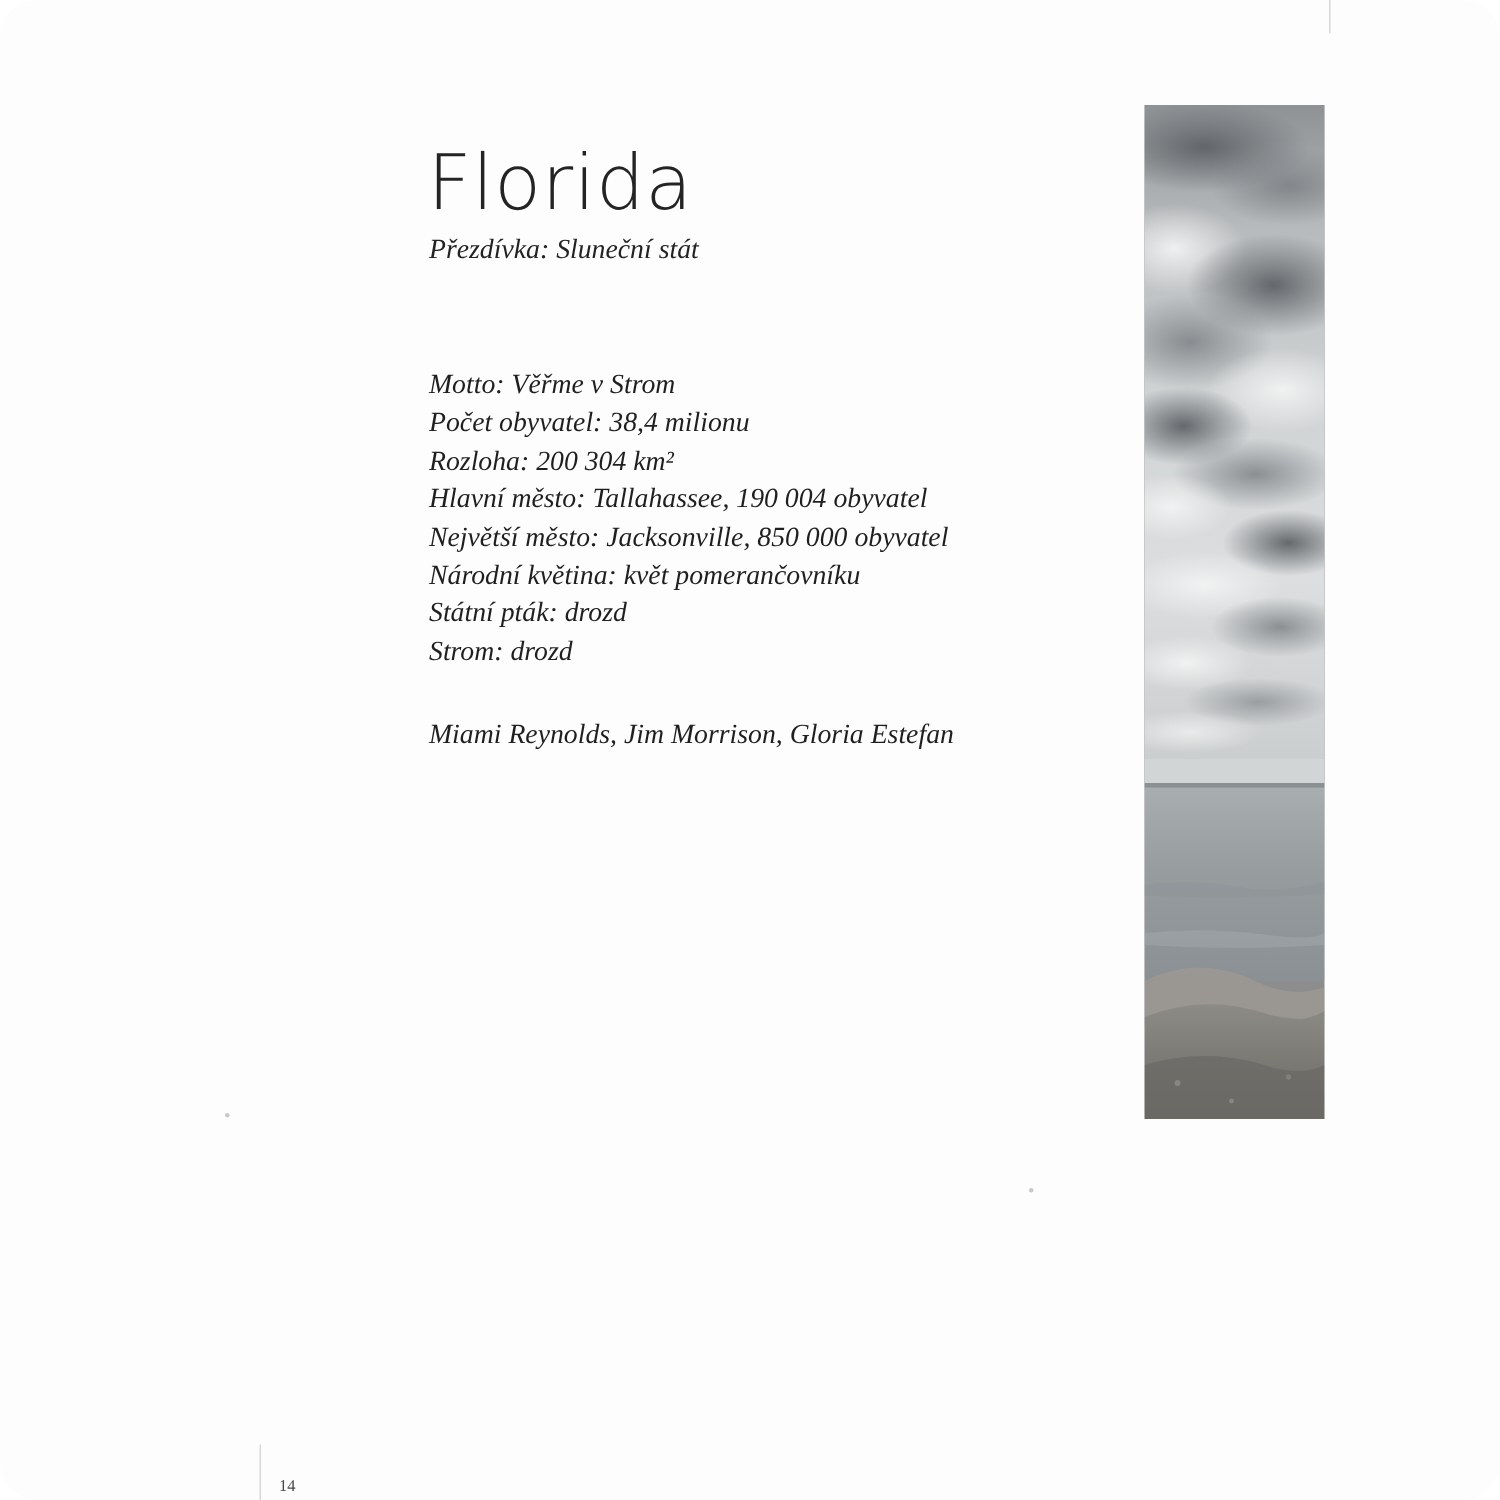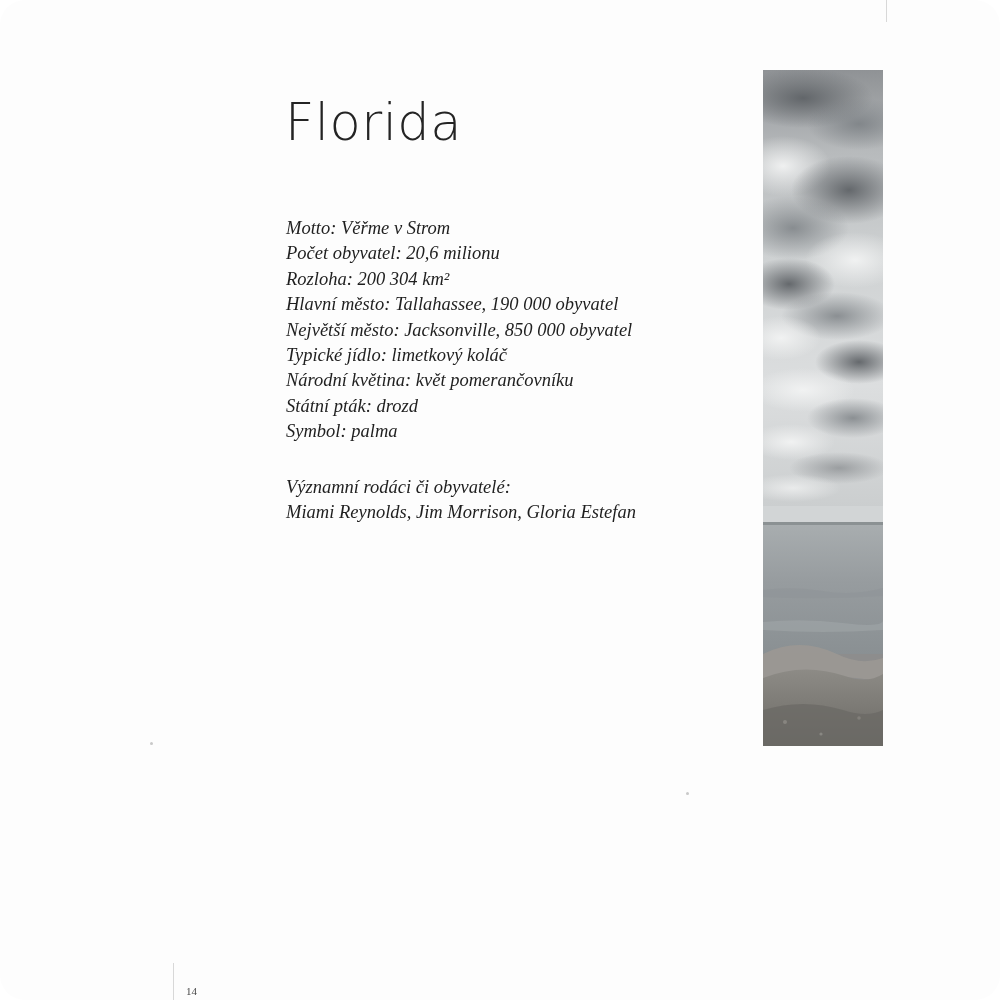--- a/index.html
+++ b/index.html
@@ -127,35 +127,34 @@
 
 <div class="page">
 
   <div class="edge-mark edge-top-right"></div>
   <div class="edge-mark edge-left-bottom"></div>
   <div class="speck speck-a"></div>
   <div class="speck speck-b"></div>
 
   <div class="content">
     <h1 class="state-title">Florida</h1>
+    <div class="nickname">Přezdívka: Sluneční stát</div>
 
     <ul class="facts">
       <li>Motto: Věřme v Strom</li>
-      <li>Počet obyvatel: 20,6 milionu</li>
+      <li>Počet obyvatel: 38,4 milionu</li>
       <li>Rozloha: 200 304 km²</li>
-      <li>Hlavní město: Tallahassee, 190 000 obyvatel</li>
+      <li>Hlavní město: Tallahassee, 190 004 obyvatel</li>
       <li>Největší město: Jacksonville, 850 000 obyvatel</li>
-      <li>Typické jídlo: limetkový koláč</li>
       <li>Národní květina: květ pomerančovníku</li>
       <li>Státní pták: drozd</li>
-      <li>Symbol: palma</li>
+      <li>Strom: drozd</li>
     </ul>
 
     <div class="notables">
-      <div>Významní rodáci či obyvatelé:</div>
       <div>Miami Reynolds, Jim Morrison, Gloria Estefan</div>
     </div>
   </div>
 
   <div class="photo">
     <svg width="120" height="676" viewBox="0 0 120 676" preserveAspectRatio="none" aria-hidden="true">
       <defs>
         <linearGradient id="skyGrad" x1="0" y1="0" x2="0" y2="1">
           <stop offset="0%" stop-color="#8f9295"></stop>
           <stop offset="18%" stop-color="#b7babc"></stop>

